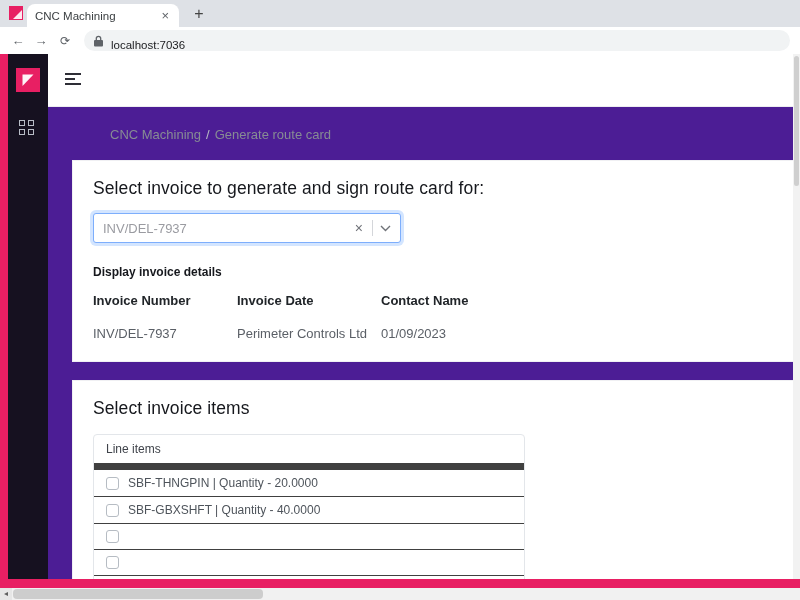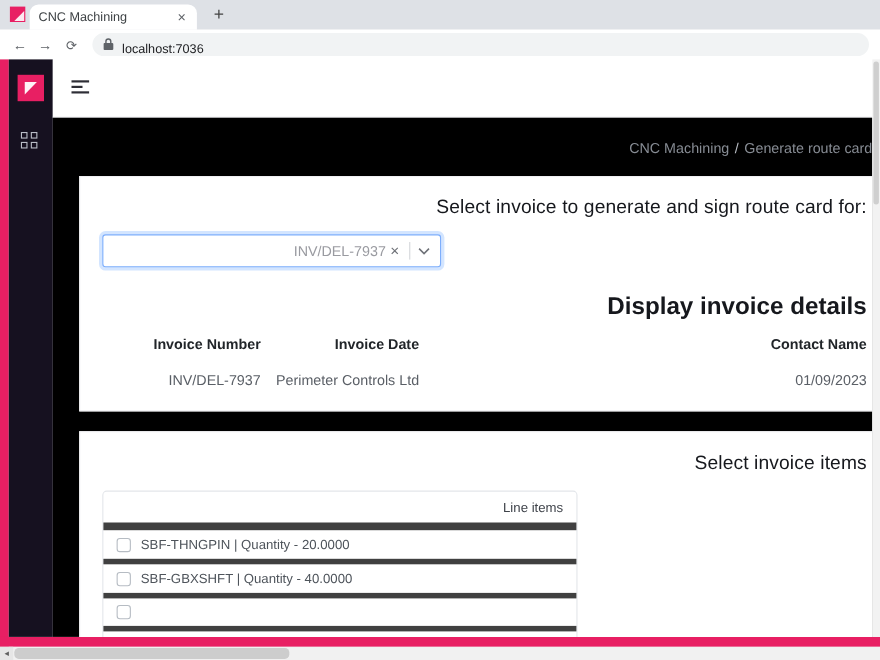--- a/index.html
+++ b/index.html
@@ -37,45 +37,45 @@
   .grid-icon span { border:1px solid #b9bdc7; }
 
   .app-header { position:absolute; left:48px; top:54px; right:7px; height:53px; background:#fff;
       border-bottom:1px solid #ededf1; }
   .burger { position:absolute; left:17px; top:19px; width:18px; height:14px; cursor:pointer; }
   .burger i { display:block; background:#2e2e36; height:2px; margin-bottom:3px; }
   .burger i:nth-child(1){ width:16px; }
   .burger i:nth-child(2){ width:10px; }
   .burger i:nth-child(3){ width:16px; }
 
-  .content { position:absolute; left:48px; top:107px; right:7px; bottom:21px; background:#000000; overflow:hidden;text-align:right; }
+  .content { position:absolute; left:48px; top:107px; right:7px; bottom:21px; background:#4c1d95; overflow:hidden; }
   .crumbs { margin:20px 0 0 62px; font-size:13px; color:#878c94; }
   .crumbs .sep { color:#b9bdc4; padding:0 5px; }
 
   .card { background:#fff; border:1px solid #f0f0f3; margin:18px -16px 0 24px; padding:17px 20px 20px 20px; }
 
   .h-big { font-size:17.5px; font-weight:400; color:#16181d; letter-spacing:.1px; }
-  .h-med { font-size:22px; font-weight:700; color:#16181d; }
+  .h-med { font-size:12px; font-weight:700; color:#16181d; }
 
   .combo { margin-top:14px; width:308px; height:30px; background:#fff; border:1px solid #7daefc;
       border-radius:3px; box-shadow:0 0 0 3px rgba(13,110,253,.18);
       display:flex; align-items:center; padding:0 9px; }
   .combo .val { flex:1; font-size:13px; color:#9a9ba1; }
   .combo .clear { font-size:14px; color:#6f7278; padding:0 4px; cursor:pointer; }
   .combo .div { width:1px; height:16px; background:#d4d6da; margin:0 7px 0 5px; }
   .combo svg { display:block; }
 
   .details-h { margin-top:22px; }
   .tbl { display:grid; grid-template-columns:144px 144px 1fr; margin-top:14px; row-gap:18px; }
   .tbl .hd { font-size:13px; font-weight:700; color:#212529; }
   .tbl .cl { font-size:13px; color:#5a5f66; }
 
   .listbox { margin-top:15px; width:432px; border:1px solid #e3e6ea; border-radius:4px; background:#fff; }
   .listbox .lhead { padding:7px 12px; font-size:12px; color:#3f434a; border-bottom:7px solid #404040; }
-  .lrow { display:flex; align-items:center; gap:9px; padding:6px 12px; border-bottom:5px solid #404040; cursor:pointer; }
+  .lrow { display:flex; align-items:center; gap:9px; padding:6px 12px; border-bottom:1px solid #404040; cursor:pointer; }
   .lrow:last-child { border-bottom:0; }
   .cb { width:13px; height:13px; border:1px solid #b6bcc3; border-radius:3px; background:#fff; flex:0 0 auto; }
   .lrow .lbl { font-size:12px; color:#4e545b; }
 
   
   .vscroll { position:absolute; right:0; top:54px; width:7px; bottom:21px; background:#f2f2f2; }
   .vscroll .thumb { position:absolute; left:1px; right:1px; top:2px; height:130px; background:#cfcfcf; border-radius:3px; }
   .hscroll { position:absolute; left:0; right:0; bottom:0; height:12px; background:#f1f1f1; }
   .hs-arrow { position:absolute; left:0; top:0; width:12px; height:12px; text-align:center; line-height:12px;
       font-size:8px; color:#606060; background:#e6e6e6; }

